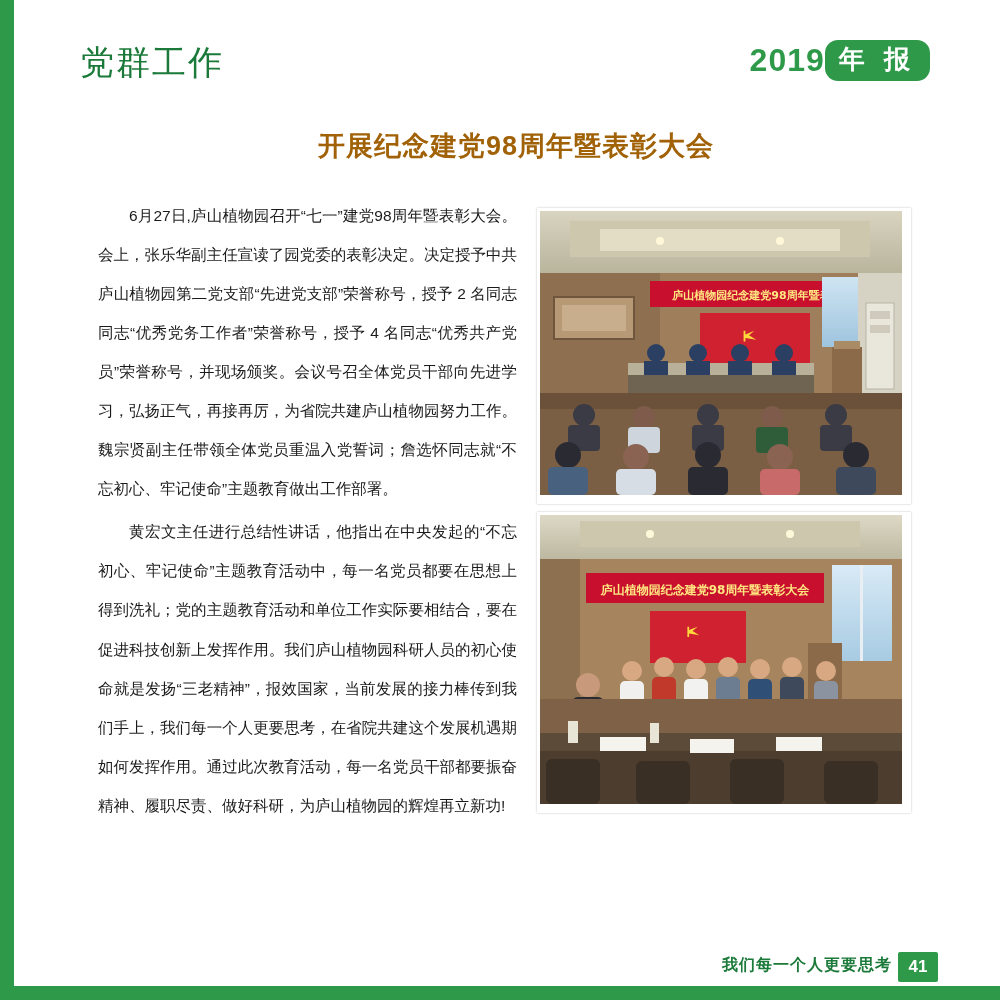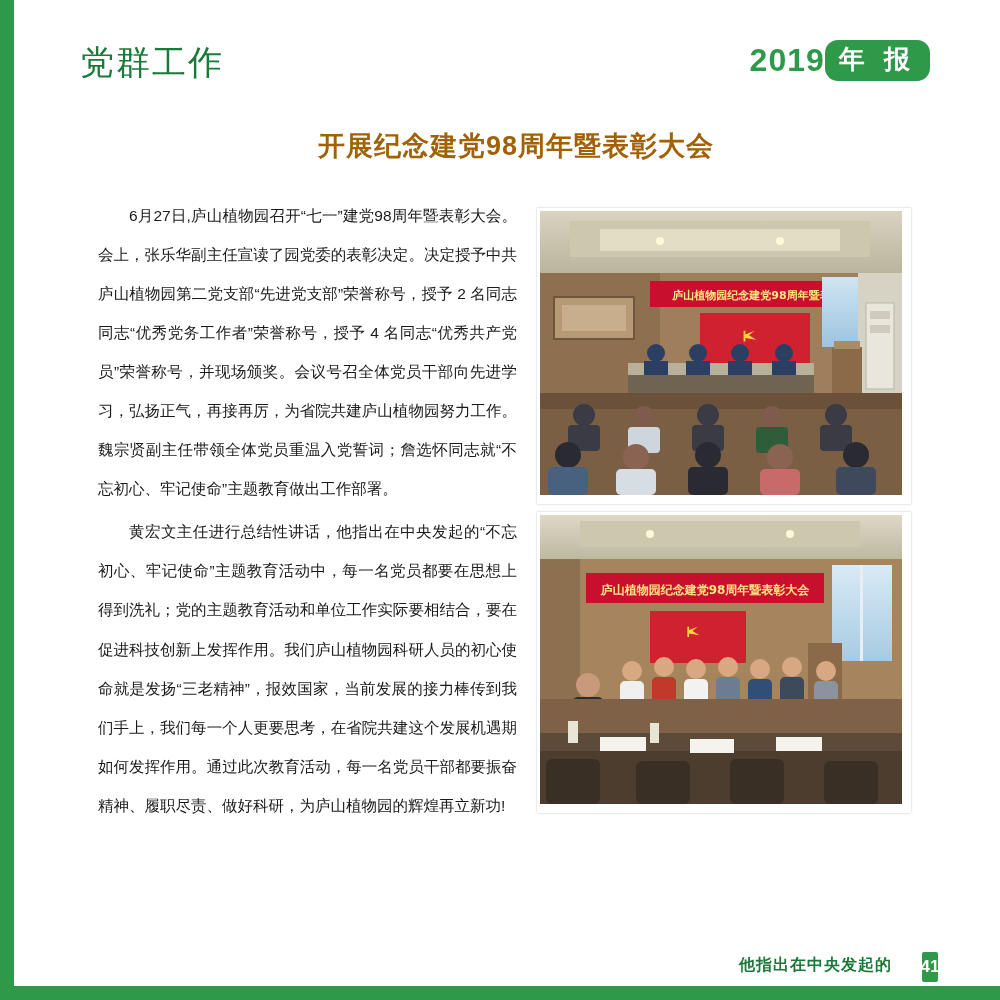--- a/index.html
+++ b/index.html
@@ -142,21 +142,21 @@
     bottom: 24px;
     font-size: 16px;
     color: #1b7a3a;
     font-weight: bold;
     letter-spacing: 1px;
   }
   .footer-page {
     position: absolute;
     right: 62px;
     bottom: 18px;
-    width: 16px;
+    width: 40px;
     height: 30px;
     background: #2e9949;
     color: #ffffff;
     font-size: 17px;
     font-weight: bold;
     display: flex;
     align-items: center;
     justify-content: center;
     border-radius: 2px;
   }
@@ -352,16 +352,16 @@
     <rect x="110" y="208" width="9" height="20" fill="#e8e4d6"></rect>
 
     <rect x="6" y="244" width="54" height="45" rx="6" fill="#3a2f25"></rect>
     <rect x="96" y="246" width="54" height="43" rx="6" fill="#3a2f25"></rect>
     <rect x="190" y="244" width="54" height="45" rx="6" fill="#3a2f25"></rect>
     <rect x="284" y="246" width="54" height="43" rx="6" fill="#3a2f25"></rect>
   </svg>
 </div>
 
 <div class="footer">
-  <div class="footer-text">他指出在中央发起的</div>
+  <div class="footer-text">我们每一个人更要思考</div>
   <div class="footer-page">41</div>
   <div class="footer-bar"></div>
 </div>
 
 </body></html>

